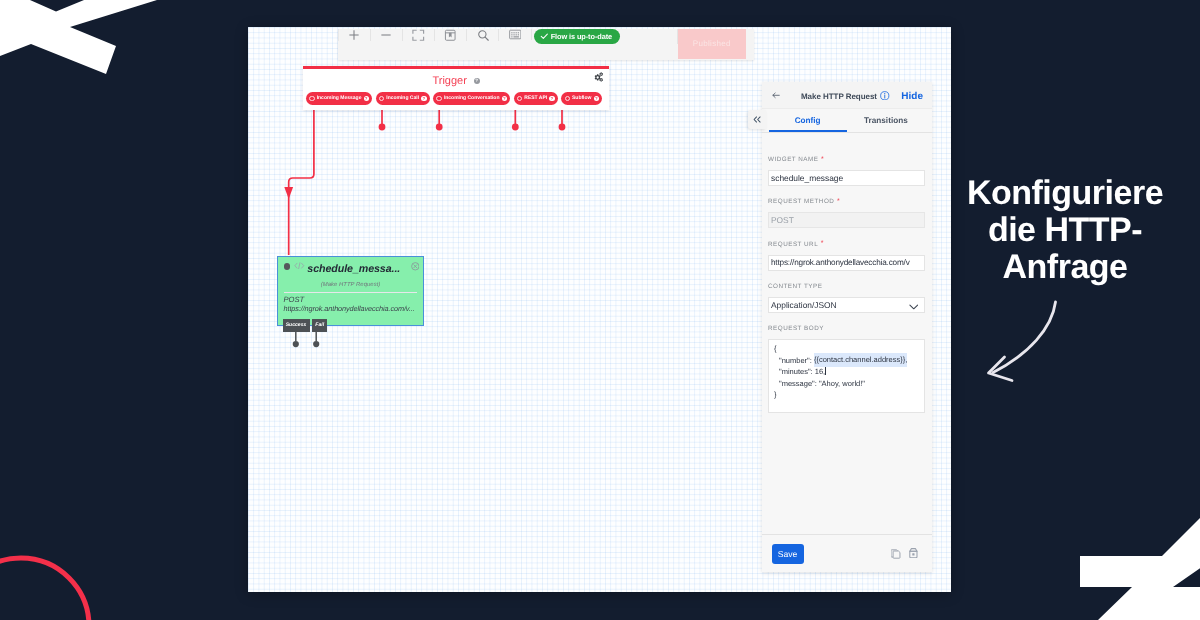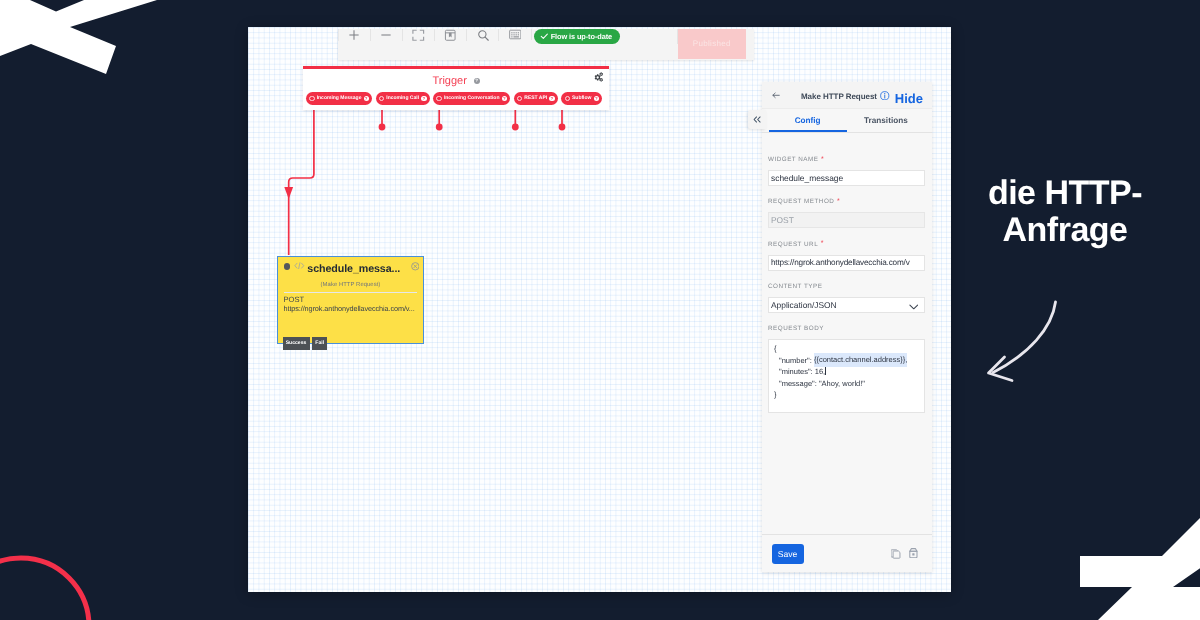--- a/index.html
+++ b/index.html
@@ -39,22 +39,22 @@
   .help-dot{display:inline-block;width:6px;height:6px;border-radius:50%;background:#96999f;color:#fff;
      font-size:4.6px;line-height:6px;text-align:center;vertical-align:1.2px;margin-left:2.2px;font-weight:bold;}
   .trigger-gear{position:absolute;left:289.5px;top:5.8px;}
   .trigger-pills{position:absolute;left:3px;top:26.2px;display:flex;gap:3.5px;}
   .tp{height:12.5px;border-radius:7px;background:#f22f46;color:#fff;display:flex;align-items:center;
      gap:2.1px;padding:0 3.2px;font-size:5.0px;font-weight:bold;white-space:nowrap;letter-spacing:0px;}
   .tp .ring{width:5.4px;height:5.4px;border-radius:50%;border:1.1px solid #ffd7dd;box-sizing:border-box;flex:0 0 auto;}
   .tp .qm{width:5.4px;height:5.4px;border-radius:50%;background:#fff;color:#f22f46;font-size:4.4px;
      line-height:5.4px;text-align:center;flex:0 0 auto;}
   
-  .node{position:absolute;left:29px;top:229px;width:147px;height:88px;background:#fde047;
-     border:1.6px solid #4a90d9;box-sizing:border-box;}
+  .node{position:absolute;left:29px;top:229px;width:147px;height:70px;background:#86efac;
+     border:1.6px solid #4a90d9;box-sizing:border-box;font-style:italic;}
   .node-top{position:relative;height:19px;display:flex;align-items:center;padding-left:5.6px;padding-top:2px;}
   .node-dot{width:6.4px;height:6.4px;border-radius:50%;background:#55585c;flex:0 0 auto;position:relative;top:-2px;}
   .node-code{margin-left:4.2px;flex:0 0 auto;position:relative;top:-3px;}
     .node-name{margin-left:2.6px;font-size:10.7px;font-weight:bold;color:#232a35;letter-spacing:-0.1px;}
   .node-close{position:absolute;left:132.5px;top:5.2px;}
   .node-sub{text-align:center;font-size:5.9px;color:#70757b;margin-top:4px;letter-spacing:0.05px;}
   .node-div{margin:3.5px 6px 0 6px;height:1px;background:#e6e8ea;}
   .node-method{margin:3px 0 0 5.5px;font-size:7.6px;color:#3c434c;line-height:8.5px;}
   .node-url{margin:0.5px 0 0 5.5px;font-size:7.3px;color:#3c434c;white-space:nowrap;line-height:8px;letter-spacing:-0.1px;}
   .node-outs{position:absolute;left:4.5px;bottom:-6.5px;display:flex;gap:2.6px;}
@@ -63,21 +63,21 @@
   
   .collapse-tab{position:absolute;left:500px;top:82.5px;width:17.5px;height:19.5px;background:#f4f4f4;
      border-radius:3px 0 0 3px;display:flex;align-items:center;justify-content:center;
      box-shadow:-1px 1px 3px rgba(0,0,0,0.10);z-index:3;}
   .panel{position:absolute;left:513.5px;top:55.3px;width:170.5px;height:490px;background:#f7f7f7;
      box-shadow:0 1px 4px rgba(0,0,0,0.12);z-index:2;display:flex;flex-direction:column;}
   .panel-head{position:relative;height:26px;background:#f4f4f4;border-bottom:1px solid #ececec;}
   .ph-back{position:absolute;left:10.5px;top:9.7px;}
   .ph-title{position:absolute;left:39.5px;top:9.3px;font-size:8.0px;font-weight:bold;color:#3f4a59;letter-spacing:-0.05px;}
   .ph-info{position:absolute;left:118.5px;top:8.6px;}
-  .ph-hide{position:absolute;right:9px;top:9px;font-size:13px;font-weight:bold;color:#1565e0;}
+  .ph-hide{position:absolute;right:9px;top:9px;font-size:10px;font-weight:bold;color:#1565e0;}
   .panel-tabs{display:flex;height:23px;border-bottom:1px solid #e3e3e3;background:#f7f7f7;padding:0 7px;}
   .ptab{flex:1;display:flex;align-items:center;justify-content:center;font-size:8.2px;font-weight:bold;
      color:#4c5665;}
   .ptab.active{color:#1565e0;box-shadow:inset 0 -2px 0 #1565e0;}
   .panel-body{flex:1;padding:21px 7.5px 0 6.5px;overflow:hidden;}
   .flabel{font-size:6.3px;color:#84898f;letter-spacing:0.5px;margin-bottom:5px;height:11px;line-height:11px;}
   .req{color:#f0394a;margin-left:2.6px;font-size:7px;position:relative;top:-0.5px;}
   .finput{height:16px;background:#fff;border:1px solid #e4e4e4;box-sizing:border-box;display:flex;
      align-items:center;padding:0 2px;font-size:8.4px;color:#2c3340;margin-bottom:10.2px;
      overflow:hidden;white-space:nowrap;position:relative;}
@@ -336,20 +336,21 @@
         <svg class="foot-ic" id="ic-trash" width="8.8" height="10" viewBox="0 0 11 12.5">
           <path d="M1.0 4.0 H10.0 V11.0 A1.2 1.2 0 0 1 8.8 12.2 H2.2 A1.2 1.2 0 0 1 1.0 11.0 Z" fill="none" stroke="#9ba2ae" stroke-width="1.3"></path>
           <path d="M1.0 4.0 L3.0 0.8 H8.0 L10.0 4.0 Z" fill="none" stroke="#9ba2ae" stroke-width="1.3" stroke-linejoin="round"></path>
           <rect x="4.1" y="6.6" width="2.8" height="2.8" rx="0.4" fill="#9ba2ae"></rect>
         </svg>
       </div>
     </div>
   </div>
 
   <div class="title">
+    <div class="tl">Konfiguriere</div>
     <div class="tl">die HTTP-</div>
     <div class="tl">Anfrage</div>
   </div>
 
   <svg class="deco" id="deco-arrow" width="110" height="110" viewBox="0 0 110 110">
     <path d="M80.5 10 C 77 36, 54 62, 18 80.5" fill="none" stroke="#e8e6ed" stroke-width="2.8" stroke-linecap="round"></path>
     <path d="M29.5 65 L 13.5 81 L 37 88.5" fill="none" stroke="#e8e6ed" stroke-width="2.8" stroke-linecap="round" stroke-linejoin="round"></path>
   </svg>
 </div>
 

